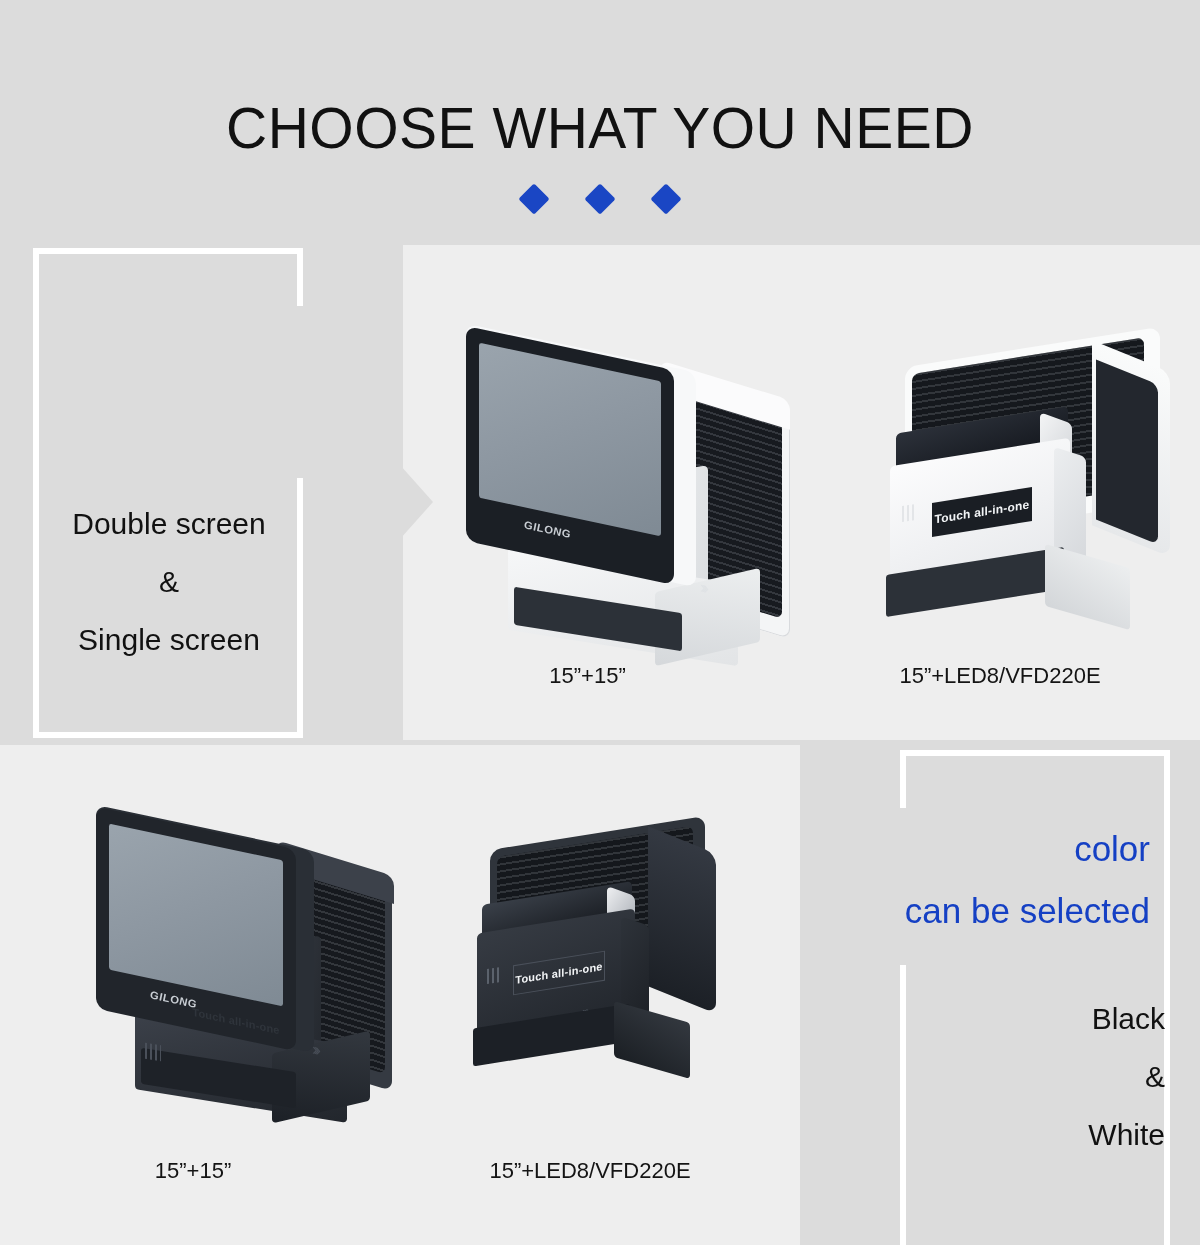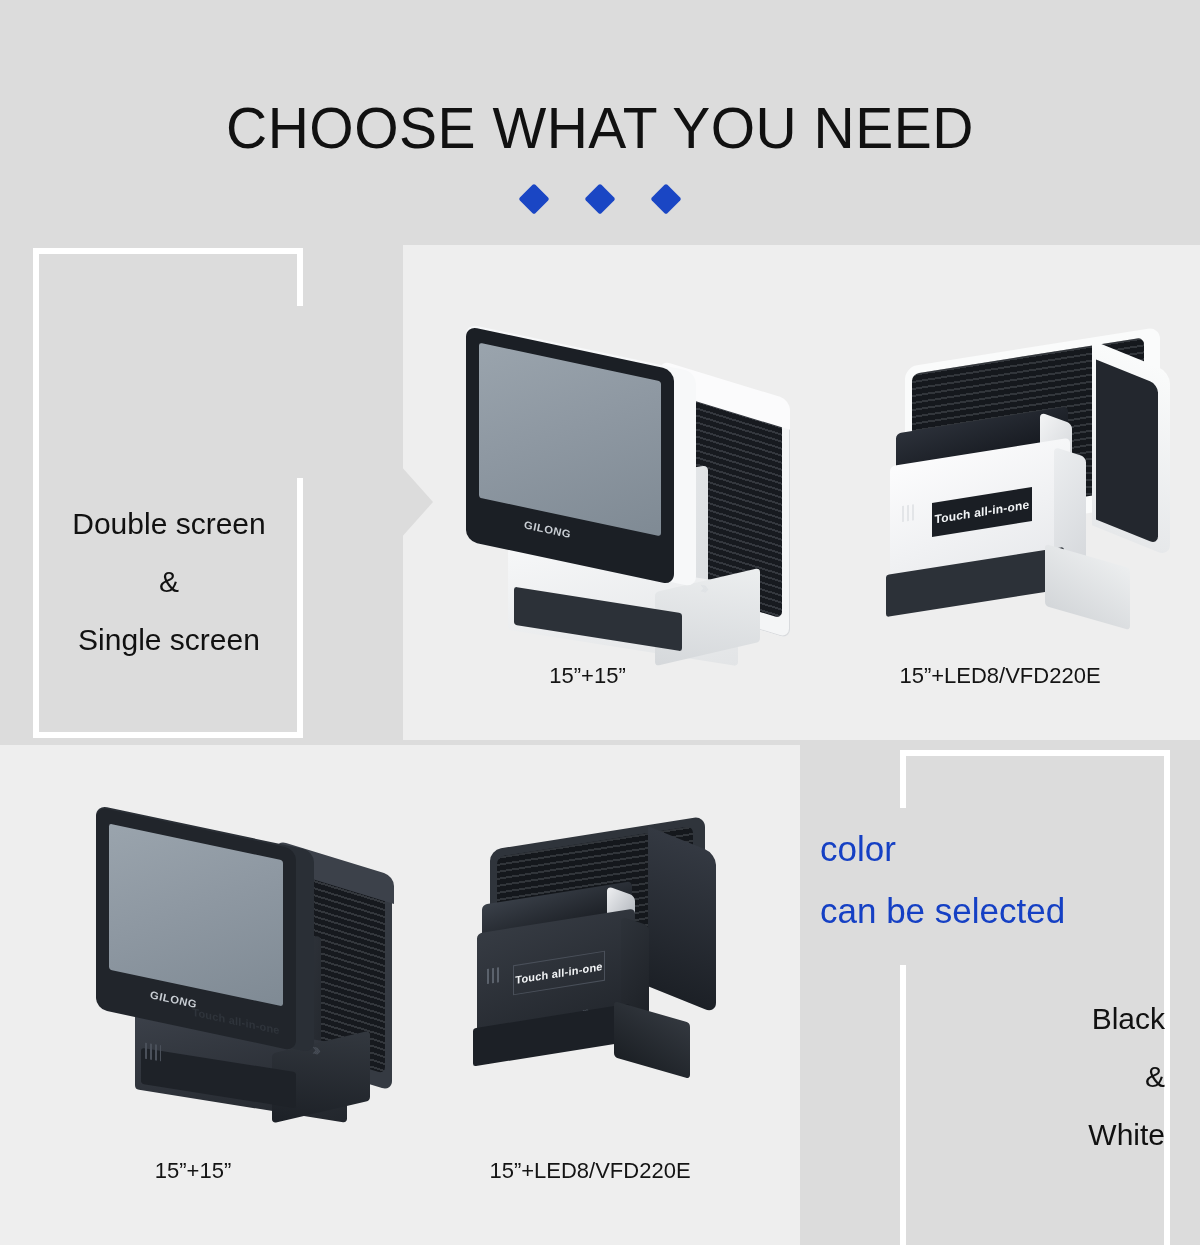--- a/index.html
+++ b/index.html
@@ -260,21 +260,21 @@
   </div>
   <div class="caption" style="left:865px;top:663px;width:270px;">15”+LED8/VFD220E</div>
 
   <div class="panel-light" style="left:0px;top:745px;width:800px;height:500px;"></div>
 
   <div class="frame-seg" style="left:900px;top:750px;width:270px;height:6px;"></div>
   <div class="frame-seg" style="left:1164px;top:750px;width:6px;height:495px;"></div>
   <div class="frame-seg" style="left:900px;top:750px;width:6px;height:58px;"></div>
   <div class="frame-seg" style="left:900px;top:965px;width:6px;height:280px;"></div>
 
-  <div class="txt-blue" style="left:820px;top:818px;width:330px;text-align:left;">color
+  <div class="txt-blue" style="left:820px;top:818px;width:330px;text-align:right;">color
 can be selected</div>
   <div class="txt-black" style="left:905px;top:990px;width:260px;text-align:right;">Black
 &amp;
 White</div>
 
   <div class="pos">
     <div class="rear-panel" style="left:280px;top:862px;width:112px;height:212px;
          background:#353a42;transform:skewY(17deg);border-radius:10px;">
       <div class="rear-inner" style="left:7px;top:11px;width:98px;height:186px;background:#1c2026;">
         <div class="vent"></div>

